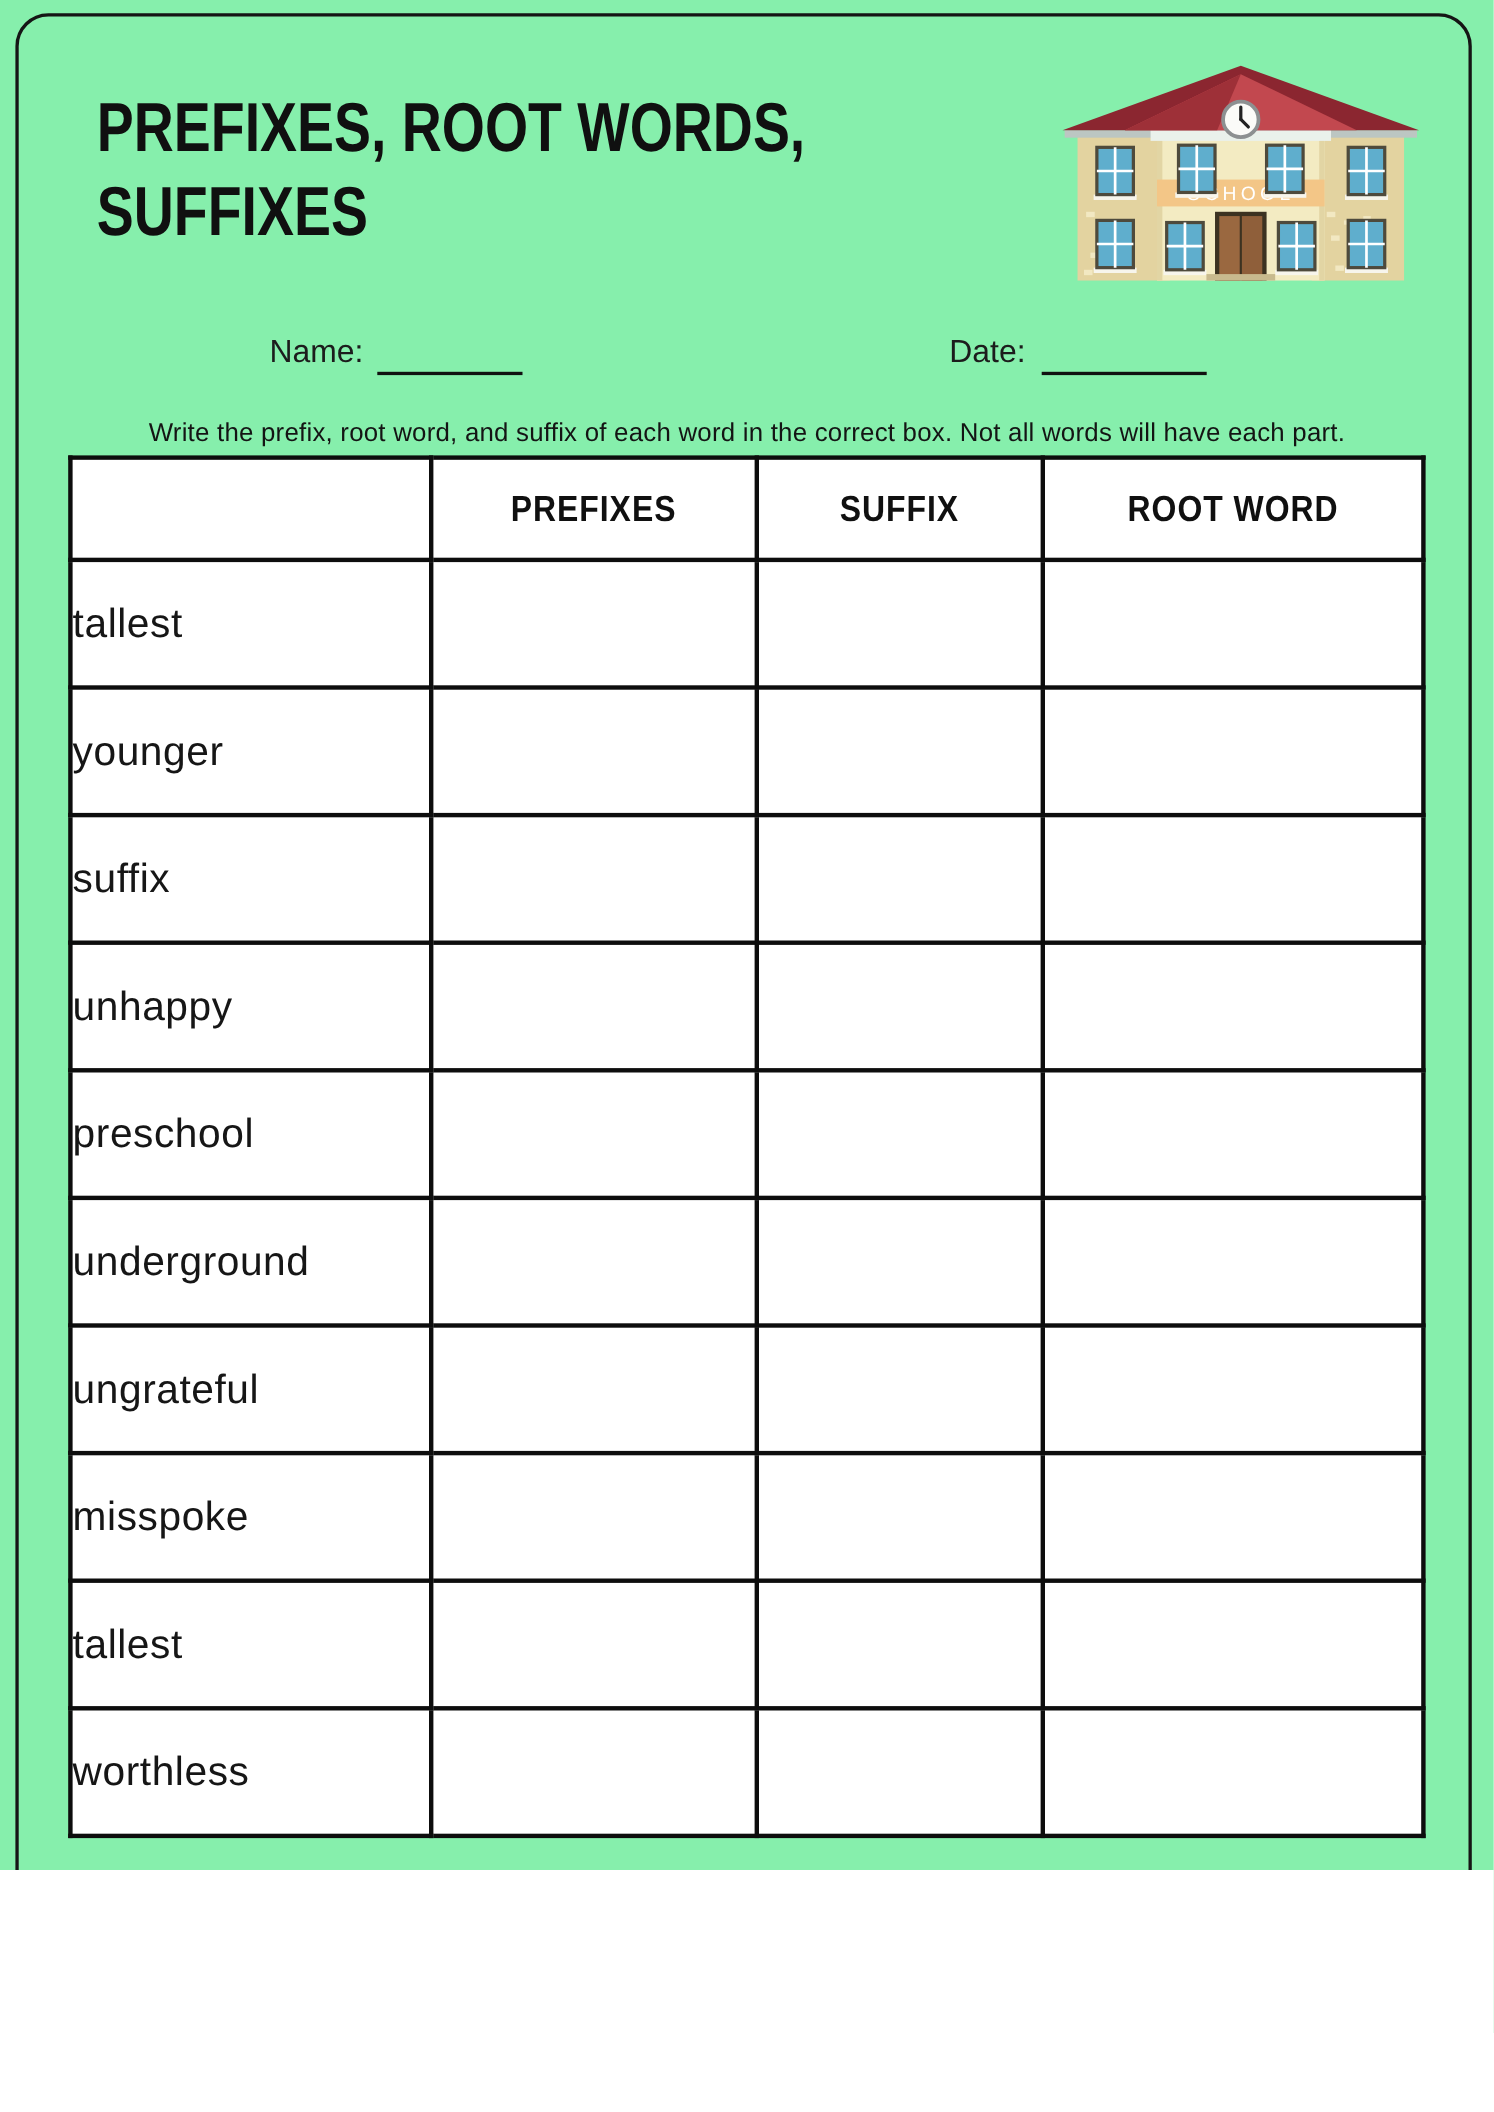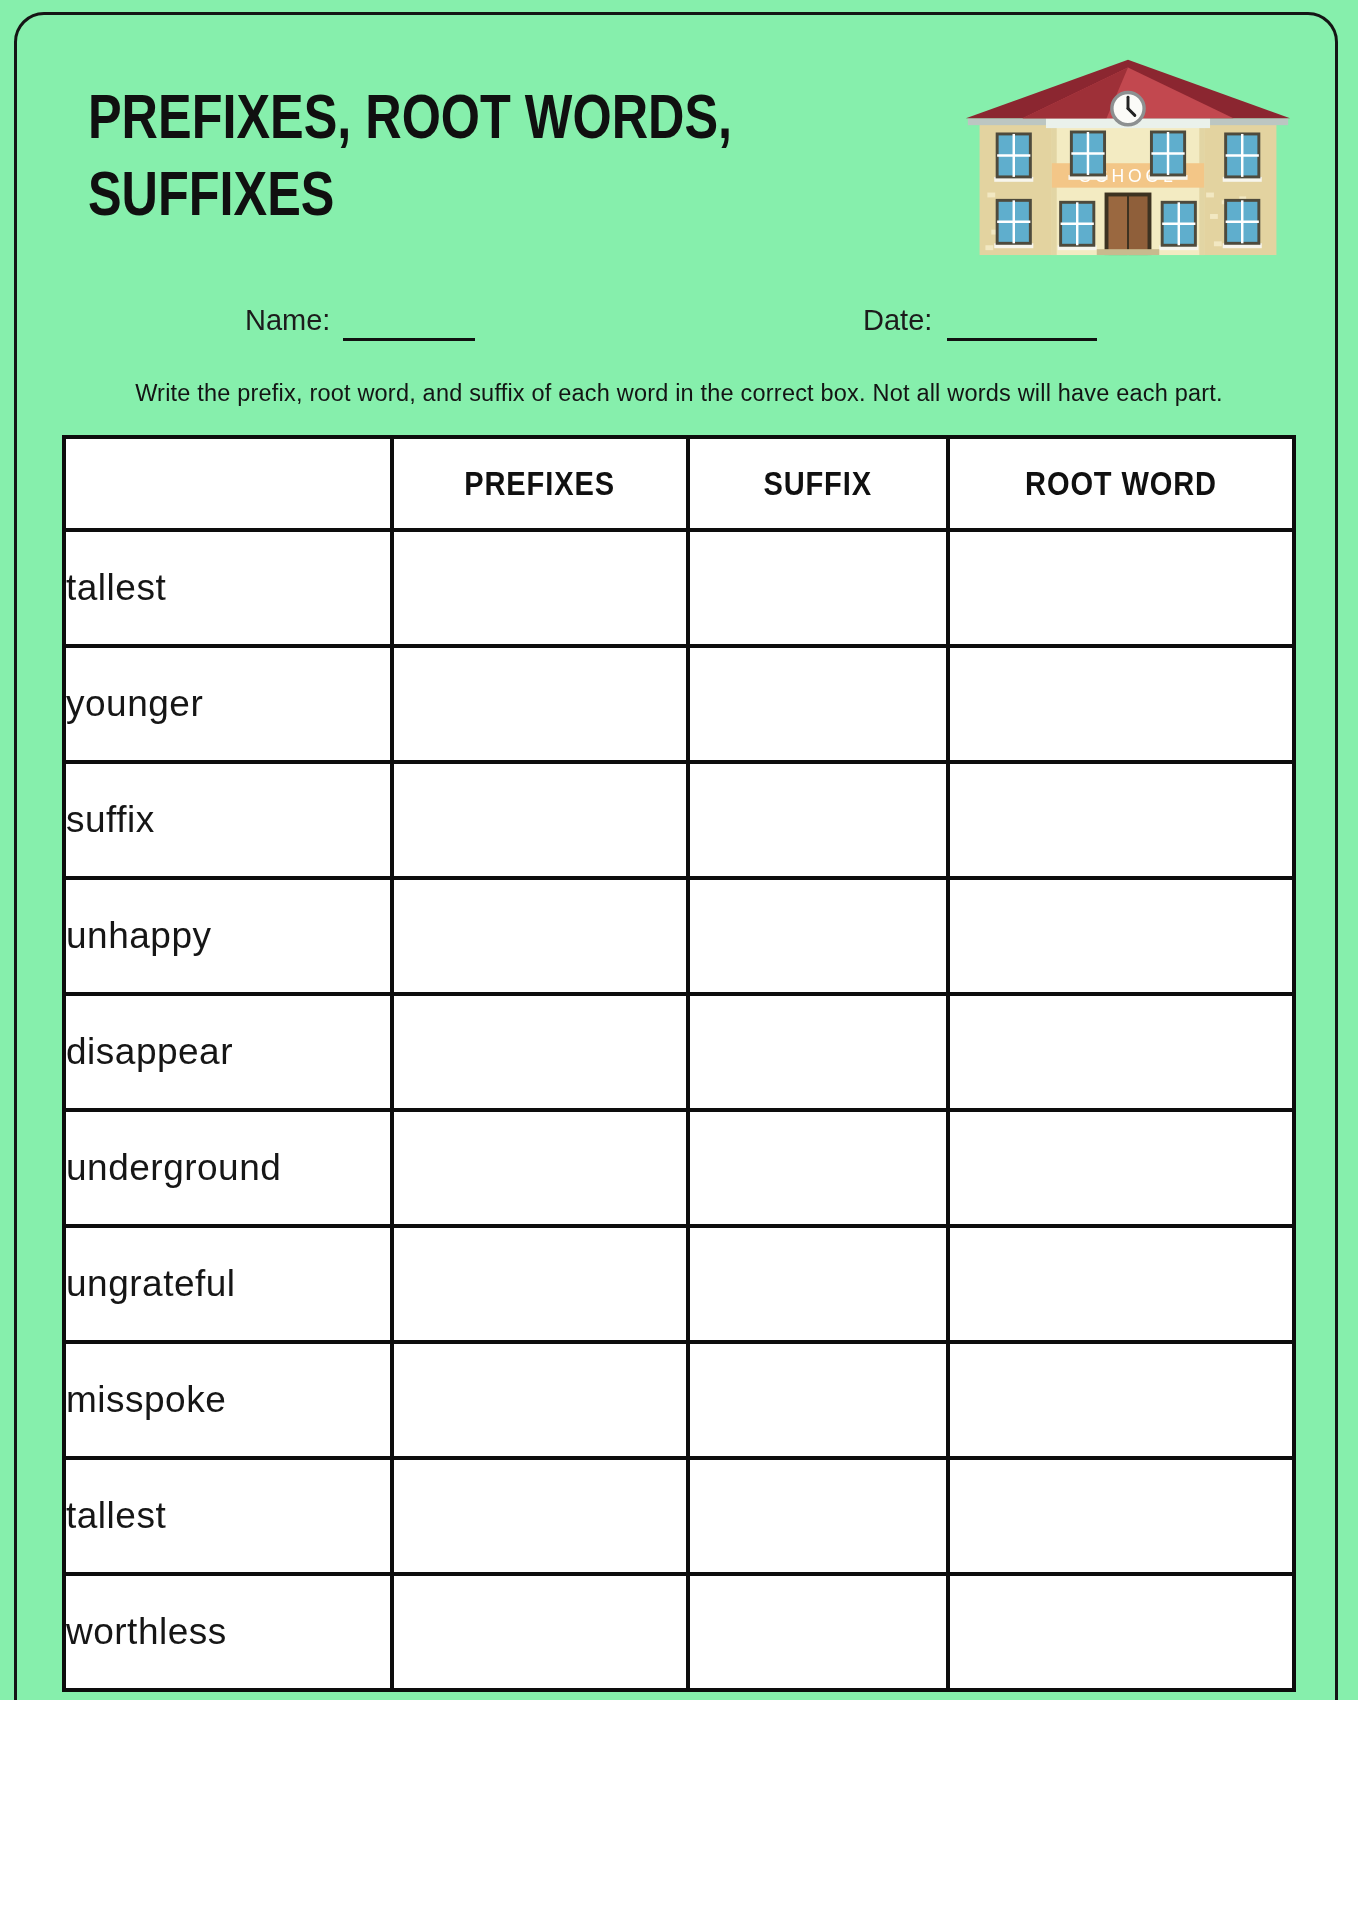--- a/index.html
+++ b/index.html
@@ -22,21 +22,21 @@
   .name-label{left:245px;top:304px;}
   .date-label{left:863px;top:304px;}
   .fill-line{position:absolute;height:30px;border-bottom:3px solid #111;}
   .name-line{left:343px;top:308px;width:132px;}
   .date-line{left:947px;top:308px;width:150px;}
   .instructions{
     position:absolute;left:0;top:380px;width:100%;text-align:center;
     font-size:23.5px;color:#141414;letter-spacing:0.2px;
   }
   table.worksheet{
-    position:absolute;left:62px;top:435px;width:1230px;
+    position:absolute;left:62px;top:414px;width:1230px;
     border-collapse:collapse;table-layout:fixed;
   }
   table.worksheet th,table.worksheet td{
     border:4px solid #0d0d0d;padding:0;box-sizing:border-box;background:#fff;
   }
   table.worksheet thead tr{height:93px;}
   table.worksheet tbody tr{height:116px;}
   th.hdr{font-size:33px;font-weight:bold;text-align:center;vertical-align:middle;letter-spacing:1px;}
   th.hdr .squish{display:inline-block;transform:scaleX(0.88);transform-origin:center;}
   td.word-cell{
@@ -185,21 +185,21 @@
           <td class="answer-cell"></td>
           <td class="answer-cell"></td>
         </tr>
         <tr>
           <td class="word-cell">unhappy</td>
           <td class="answer-cell"></td>
           <td class="answer-cell"></td>
           <td class="answer-cell"></td>
         </tr>
         <tr>
-          <td class="word-cell">disappear</td>
+          <td class="word-cell">preschool</td>
           <td class="answer-cell"></td>
           <td class="answer-cell"></td>
           <td class="answer-cell"></td>
         </tr>
         <tr>
           <td class="word-cell">underground</td>
           <td class="answer-cell"></td>
           <td class="answer-cell"></td>
           <td class="answer-cell"></td>
         </tr>

